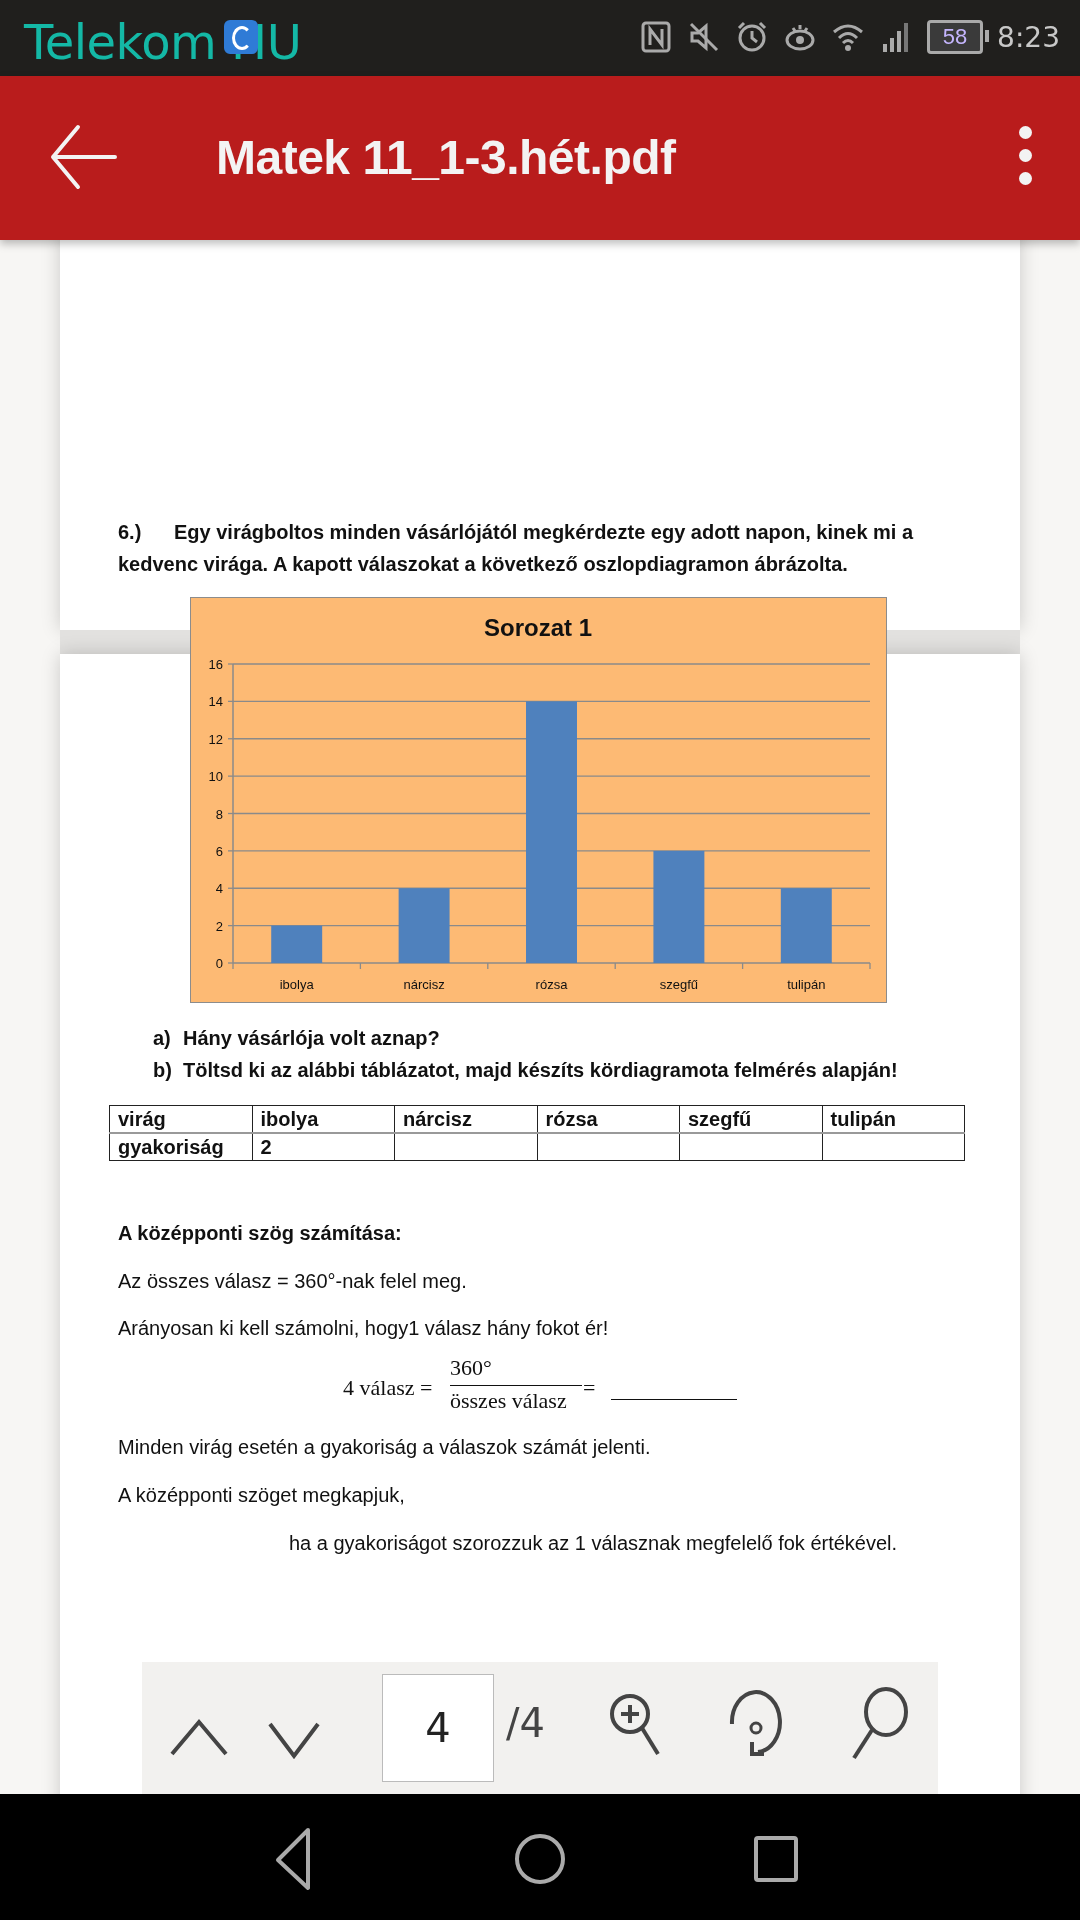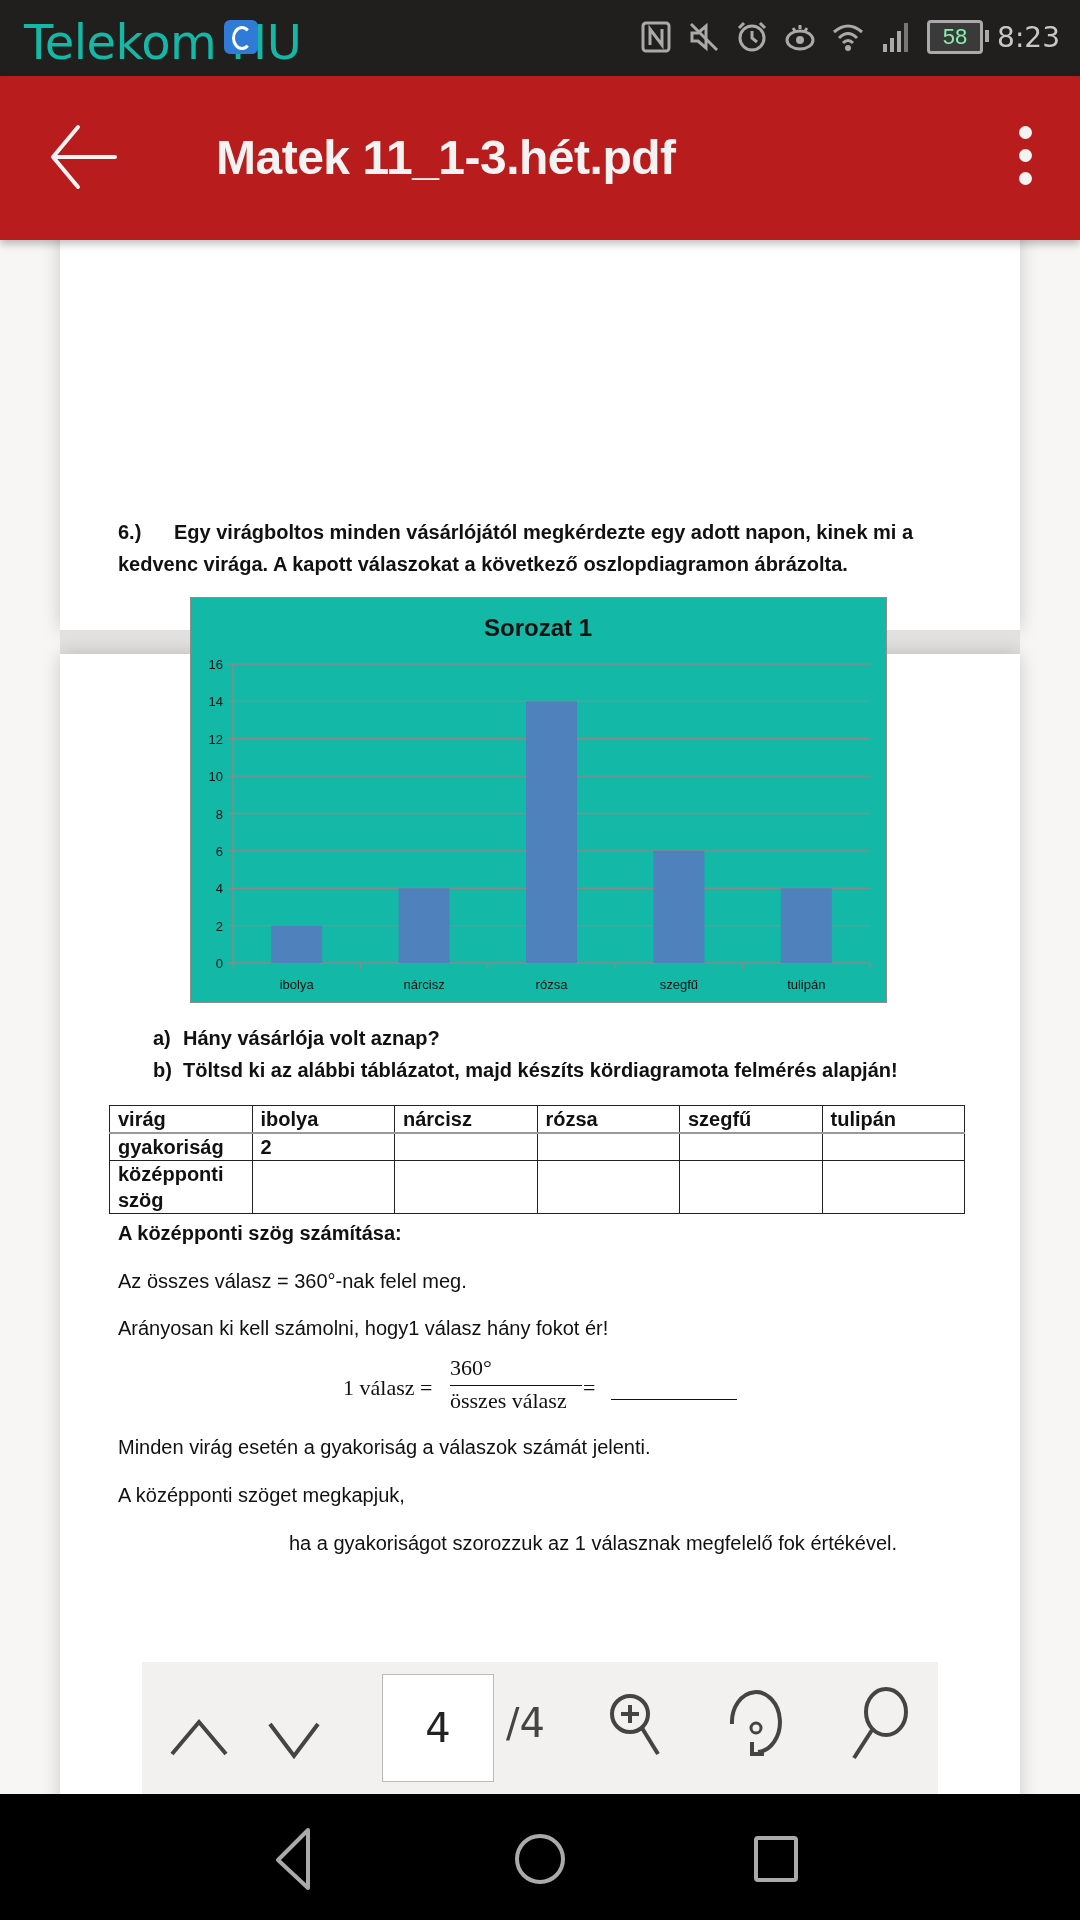--- a/index.html
+++ b/index.html
@@ -4,39 +4,39 @@
 <style>
   html, body { margin:0; padding:0; }
   body { width:1080px; height:1920px; position:relative; overflow:hidden; background:#f7f6f4; font-family:"Liberation Sans", sans-serif; }
   .statusbar { position:absolute; left:0; top:0; width:1080px; height:76px; background:#201f1d; color:#bdbdbd; }
   .carrier { position:absolute; left:24px; top:14px; font-size:48px; color:#14b8a6; font-family:"DejaVu Sans", sans-serif; letter-spacing:-0.5px; }
   .carrier-badge { position:absolute; left:224px; top:20px; width:34px; height:34px; background:#2f7bd6; border-radius:6px; }
   .carrier-badge:after { content:""; position:absolute; left:8px; top:6px; width:14px; height:18px; border:3px solid #fff; border-radius:50%; border-right-color:transparent; }
   .sb-icons { position:absolute; right:20px; top:12px; height:50px; display:flex; align-items:center; gap:14px; }
   .sb-icon { width:34px; height:34px; position:relative; }
   .sb-time { font-size:28px; color:#c8c8c8; font-family:"DejaVu Sans", sans-serif; }
-  .batt { width:50px; height:28px; border:3px solid #aaa; border-radius:4px; position:relative; color:#86efac; font-size:22px; text-align:center; line-height:28px; background:#3a3a3a; }
+  .batt { width:50px; height:28px; border:3px solid #aaa; border-radius:4px; position:relative; color:#c4b5fd; font-size:22px; text-align:center; line-height:28px; background:#3a3a3a; }
   .batt:after { content:""; position:absolute; right:-9px; top:7px; width:4px; height:12px; background:#aaa; }
 
   .appbar { position:absolute; left:0; top:76px; width:1080px; height:164px; background:#b91c1c; box-shadow:0 4px 8px rgba(0,0,0,0.25); z-index:3; }
   .back-btn { position:absolute; left:48px; top:46px; width:72px; height:70px; cursor:pointer; }
   .title { position:absolute; left:216px; top:54px; font-size:48px; font-weight:bold; color:#f3f3f3; font-family:"Liberation Sans", sans-serif; letter-spacing:-0.5px; }
   .menu-btn { position:absolute; right:40px; top:50px; width:30px; height:60px; cursor:pointer; }
   .menu-btn span { display:block; width:13px; height:13px; background:#f3f3f3; border-radius:50%; margin:0 auto 10px; }
 
   .viewer { position:absolute; left:0; top:240px; width:1080px; height:1554px; background:#f7f6f4; overflow:hidden; }
   .page { position:absolute; left:60px; width:960px; background:#fff; box-shadow:0 0 18px rgba(0,0,0,0.18); }
   .page-prev { top:-10px; height:400px; }
   .gap { position:absolute; left:60px; top:390px; width:960px; height:24px; background:#e2e1df; }
   .page-cur { top:414px; height:1356px; }
 
   .q { position:absolute; left:118px; top:516px; width:820px; font-family:"Liberation Sans", sans-serif; font-weight:bold; font-size:20px; color:#111; line-height:32px; }
   .q .num { display:inline-block; width:56px; }
 
-  .chart-frame { position:absolute; left:190px; top:597px; width:695px; height:404px; border:1.5px solid #8c8c8c; background:#14b8a6; }
+  .chart-frame { position:absolute; left:190px; top:597px; width:695px; height:404px; border:1.5px solid #8c8c8c; background:#fdba74; }
   svg.chart { position:absolute; left:0; top:0; }
 
   .subq { position:absolute; left:153px; font-family:"Liberation Sans", sans-serif; font-weight:bold; font-size:20px; color:#111; }
   .subq .lbl { display:inline-block; width:30px; }
 
   table.freq { position:absolute; left:109px; top:1105px; width:856px; border-collapse:collapse; font-family:"Liberation Sans", sans-serif; font-weight:bold; font-size:20px; color:#111; table-layout:fixed; }
   table.freq td { border:1.5px solid #222; padding:0 8px; vertical-align:top; line-height:26px; }
   table.freq tr.r0 td { height:26px; border-bottom:2.5px solid #999; }
   table.freq tr.r1 td { height:26px; }
   table.freq tr.r2 td { height:52px; }
@@ -202,37 +202,29 @@
     <td>tulipán</td>
   </tr>
   <tr class="r1">
     <td>gyakoriság</td>
     <td>2</td>
     <td></td>
     <td></td>
     <td></td>
     <td></td>
   </tr>
-  <tr class="r2">
-    <td>középponti szög</td>
-    <td></td>
-    <td></td>
-    <td></td>
-    <td></td>
-    <td></td>
-  </tr>
 </tbody>
   </table>
 
 <div class="txt bold" style="top:1222px;">A középponti szög számítása:</div>
 <div class="txt" style="top:1270px;">Az összes válasz = 360°-nak felel meg.</div>
 <div class="txt" style="top:1317px;">Arányosan ki kell számolni, hogy1 válasz hány fokot ér!</div>
 
 <div class="formula">
-  <span class="lhs">1 válasz =</span>
+  <span class="lhs">4 válasz =</span>
   <span class="frac">
     <span class="num2">360°</span>
     <span class="bar"></span>
     <span class="den">összes válasz</span>
   </span>
   <span class="eq2">=</span>
   <span class="blank"></span>
 </div>
 
 <div class="txt" style="top:1436px;">Minden virág esetén a gyakoriság a válaszok számát jelenti.</div>

